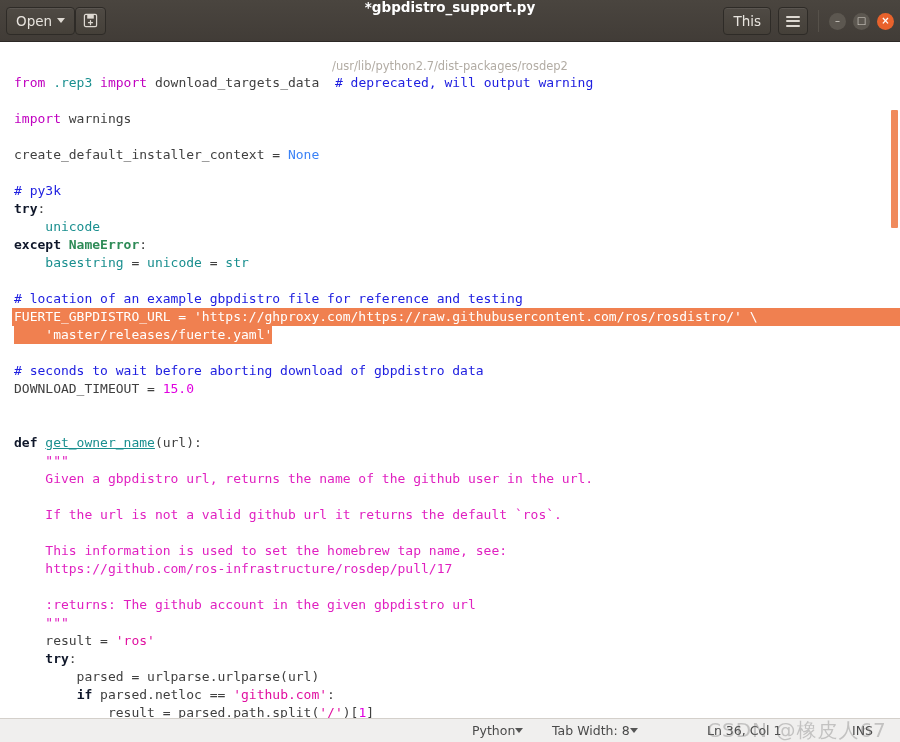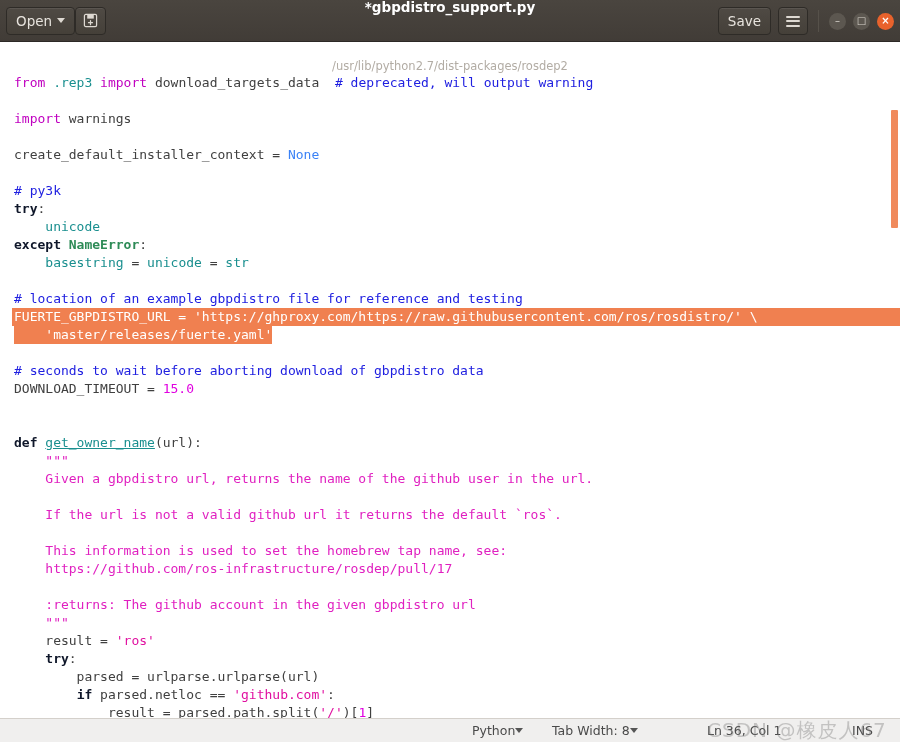--- a/index.html
+++ b/index.html
@@ -249,21 +249,21 @@
     </div>
   </div>
 
   <div class="title-center">
     <div class="title-main">*gbpdistro_support.py</div>
     <div class="title-sub">/usr/lib/python2.7/dist-packages/rosdep2</div>
   </div>
 
   <div class="tb-right">
     <div class="tb-btn">
-      <span>Save</span>
+      <span>This</span>
     </div>
     <div class="tb-btn icononly">
       <span class="hamb">
         <span></span>
           <span></span>
           <span></span>
       </span>
     </div>
     <div class="wsep"></div>
     <div class="wbtn min">–</div>

